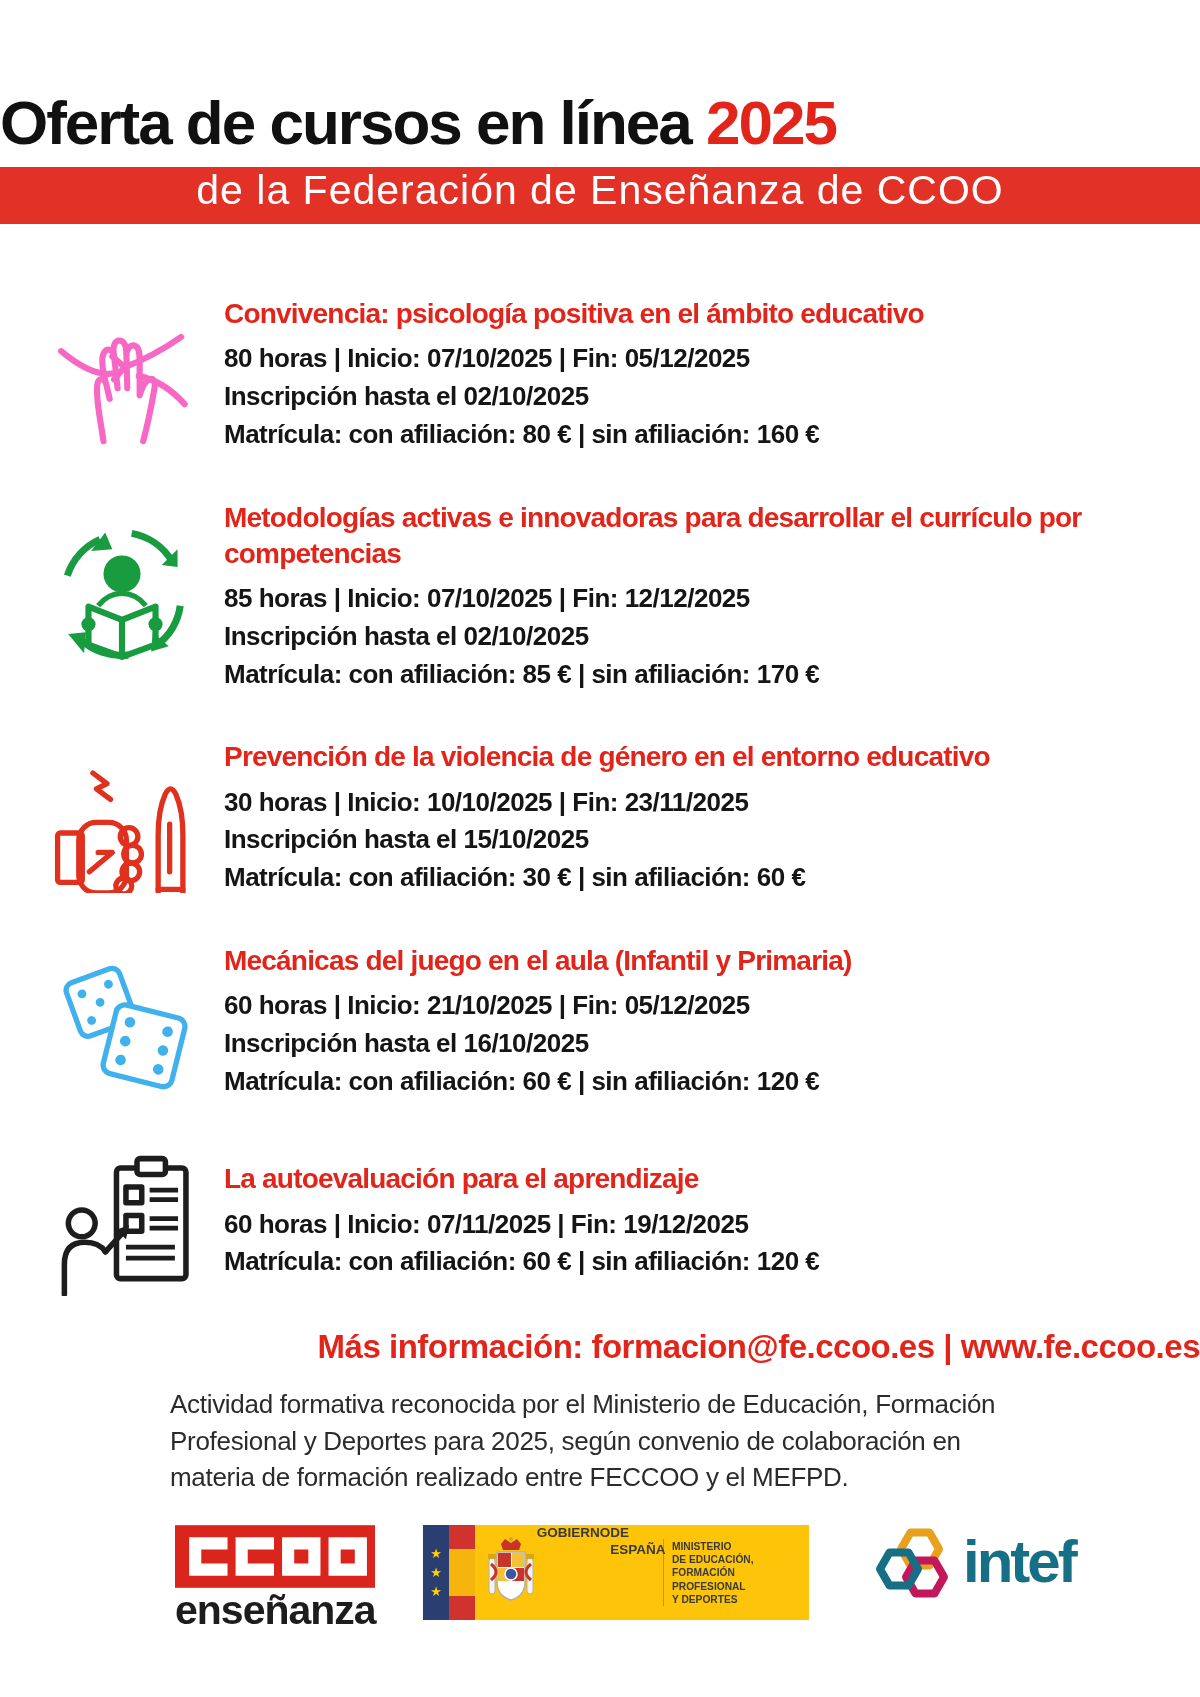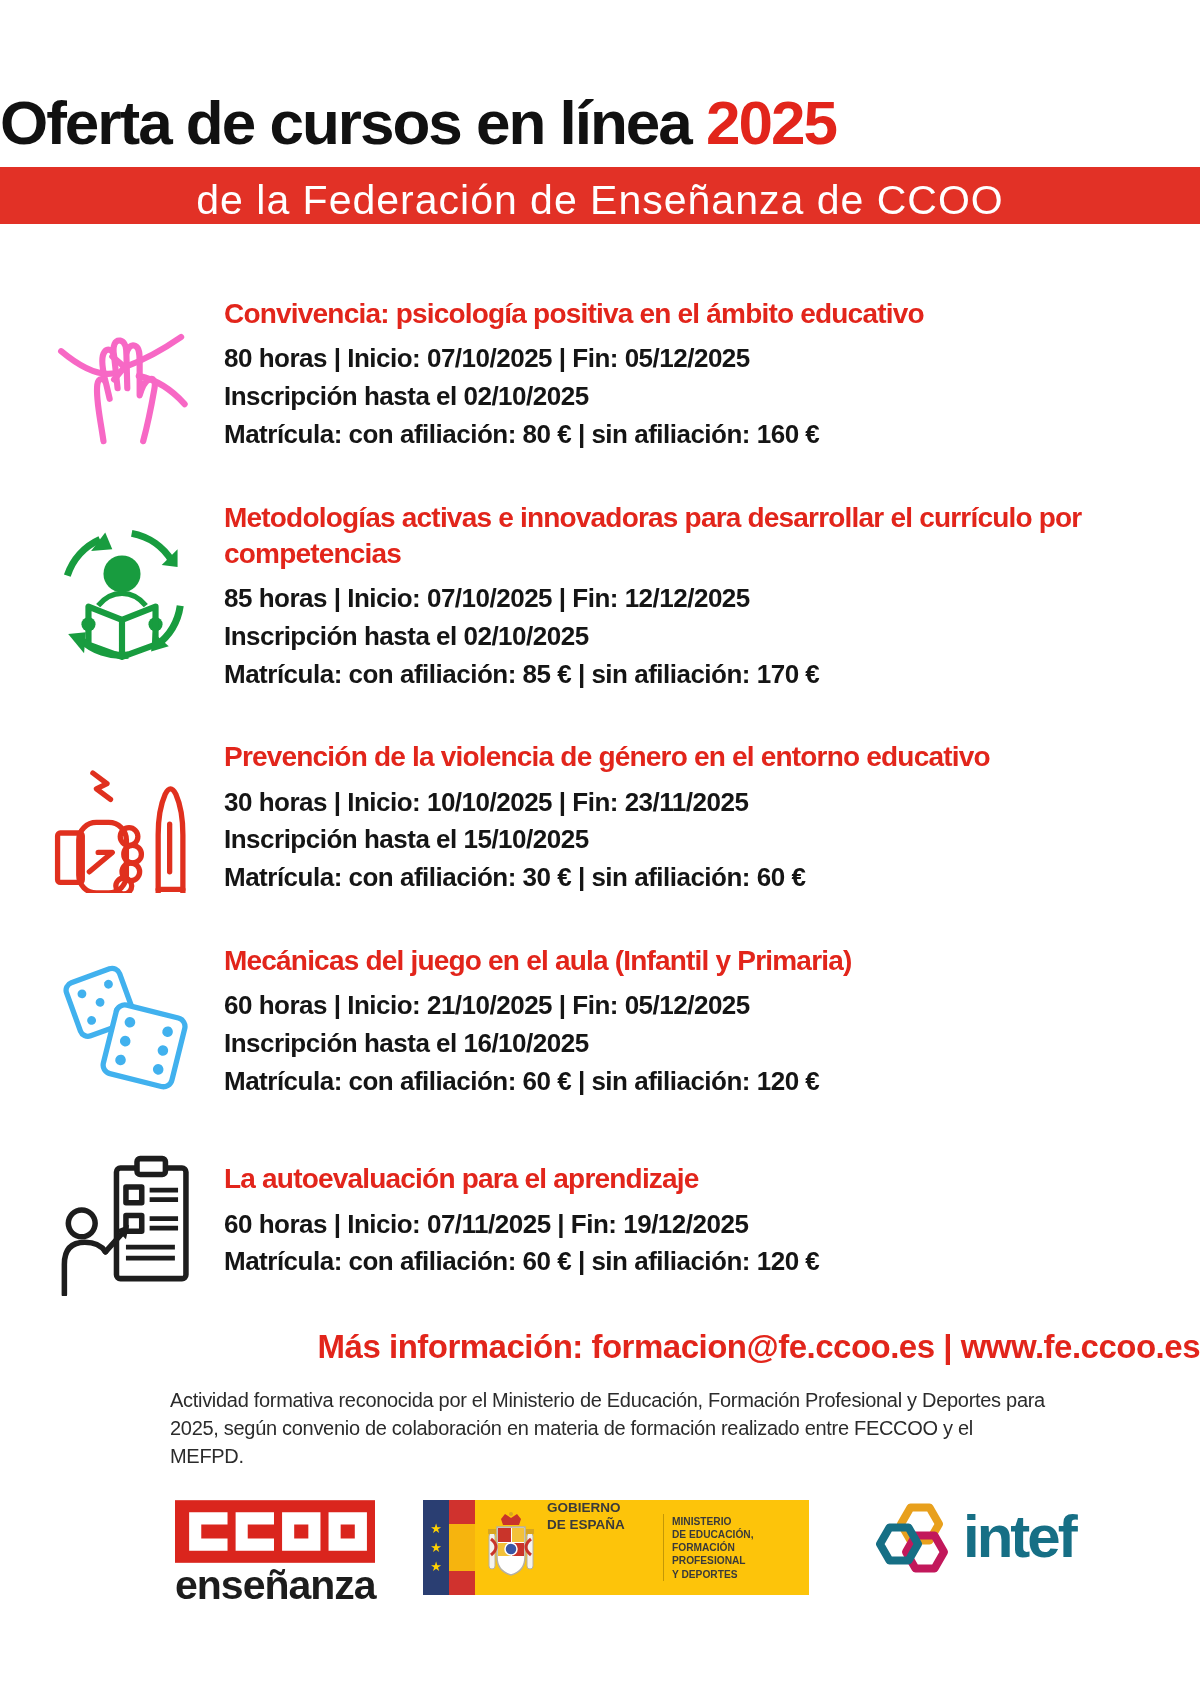--- a/index.html
+++ b/index.html
@@ -11,21 +11,21 @@
 
   
   .main-title{
     margin:90px 0 0;
     font-size:62px;font-weight:bold;letter-spacing:-2px;color:#111;
     line-height:1.05;
   }
   .main-title .year{color:#e2251b;}
   .red-banner{
     margin-top:12px;height:57px;background:#e23126;
-    display:flex;align-items:flex-end;justify-content:center;
+    display:flex;align-items:flex-start;justify-content:center;
   }
   .red-banner span{
     color:#ffffff;font-size:41px;font-weight:normal;letter-spacing:1px;
   }
 
   
   .courses{margin-top:72px;}
   .course{display:flex;align-items:center;}
   .course + .course{margin-top:46px;}
   .icon-col{
@@ -43,21 +43,21 @@
     line-height:1.45;
   }
 
   
   .contact-line{
     margin-top:32px;text-align:right;
     color:#e2251b;font-size:33px;font-weight:bold;letter-spacing:-0.5px;
   }
   .disclaimer{
     margin:20px 0 0 170px;width:880px;
-    font-size:20px;line-height:1.4;letter-spacing:-0.3px;color:#2b2b2b;
+    font-size:26px;line-height:1.4;letter-spacing:-0.3px;color:#2b2b2b;
   }
   .logos-row{
     margin-top:30px;padding-left:175px;
     display:flex;align-items:flex-start;
   }
 
   
   .ccoo-logo{width:200px;flex:0 0 auto;text-align:center;}
   .ccoo-logo svg{display:block;}
   .ccoo-sub{
@@ -74,21 +74,21 @@
   .gob-bluestrip{
     width:26px;background:#2a3e72;display:flex;flex-direction:column;
     align-items:center;justify-content:center;gap:6px;
   }
   .gob-bluestrip span{color:#ffd200;font-size:13px;line-height:1;}
   .gob-flag{width:26px;display:flex;flex-direction:column;}
   .gob-flag .fr{height:24px;background:#d0322e;}
   .gob-flag .fy{flex:1;background:#f6b40e;}
   .gob-shield{width:72px;display:flex;align-items:center;justify-content:center;}
   .gob-texts{
-    width:108px;display:flex;flex-direction:column;justify-content:flex-start;
+    width:108px;display:flex;flex-direction:row;justify-content:center;
   }
   .gob-texts div{
     font-size:13.5px;font-weight:bold;color:#3a3a3a;line-height:1.25;letter-spacing:0;
   }
   .gob-divider{width:1px;background:rgba(90,70,0,0.35);margin:14px 8px;}
   .min-texts{flex:1;display:flex;flex-direction:column;justify-content:center;padding-right:12px;}
   .min-texts div{
     font-size:10.2px;font-weight:bold;color:#3a3a3a;line-height:1.3;letter-spacing:0;
   }
 

